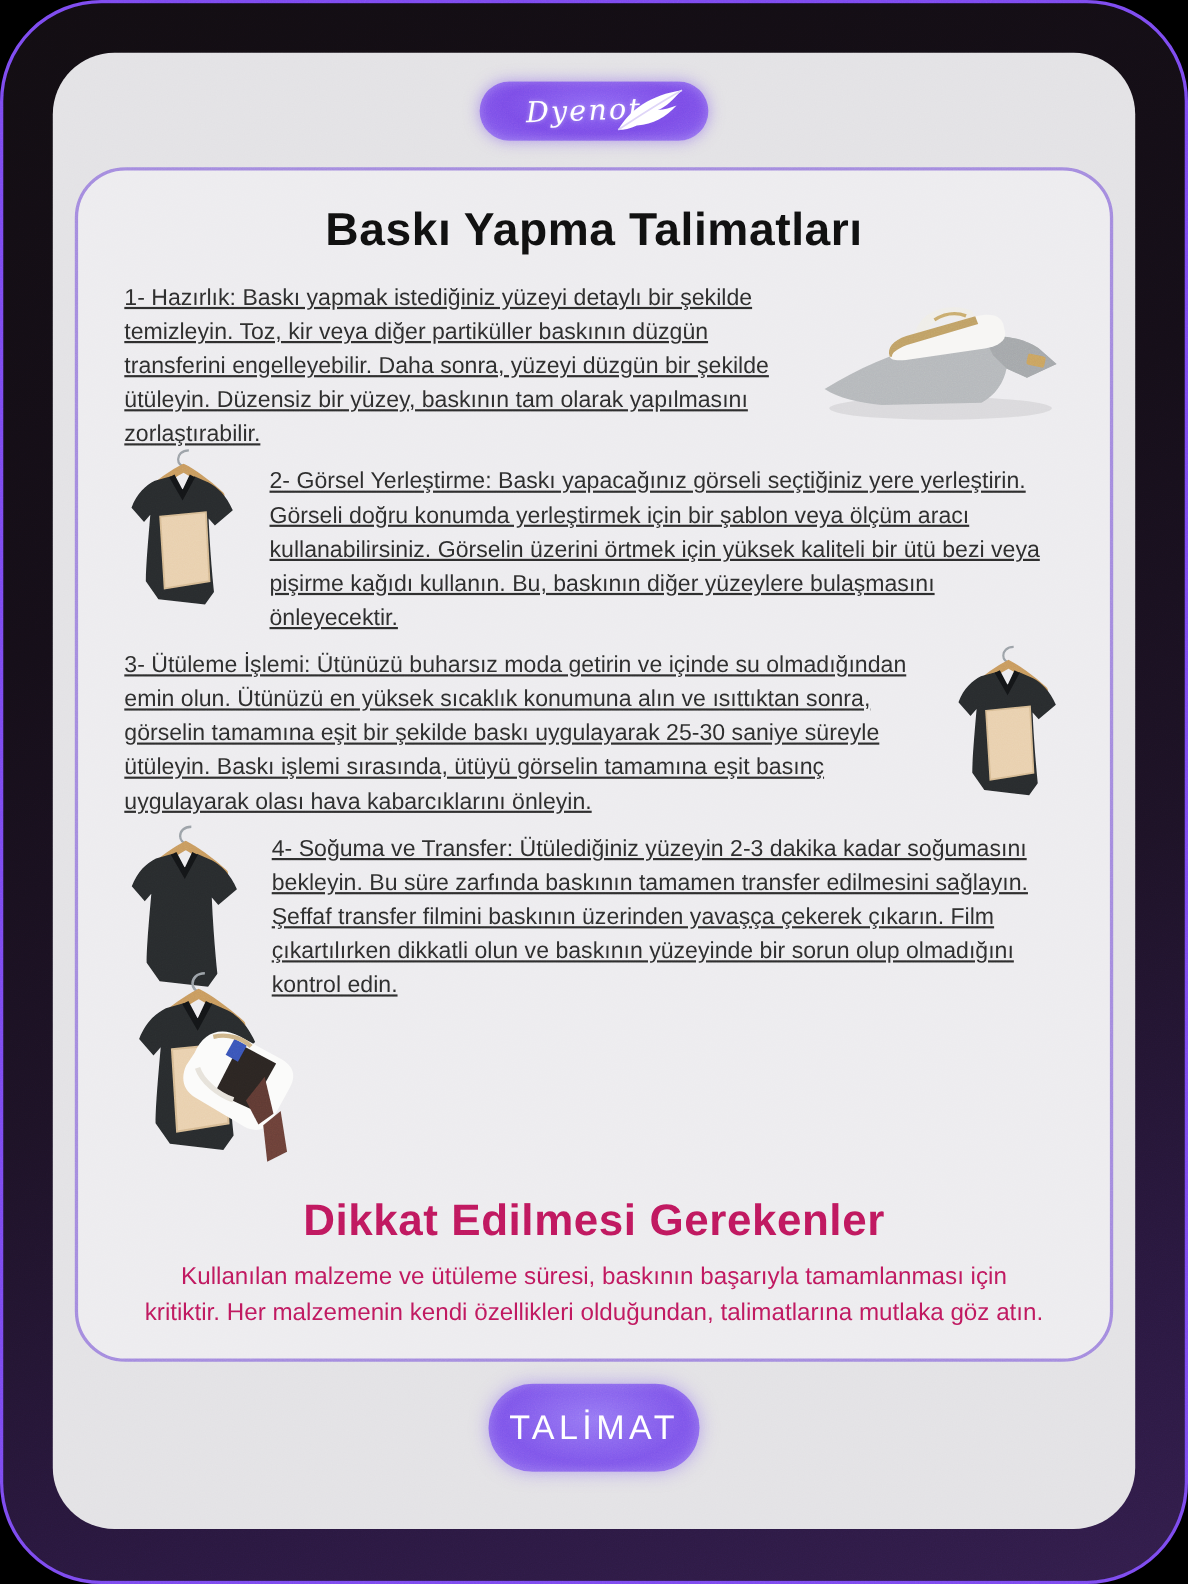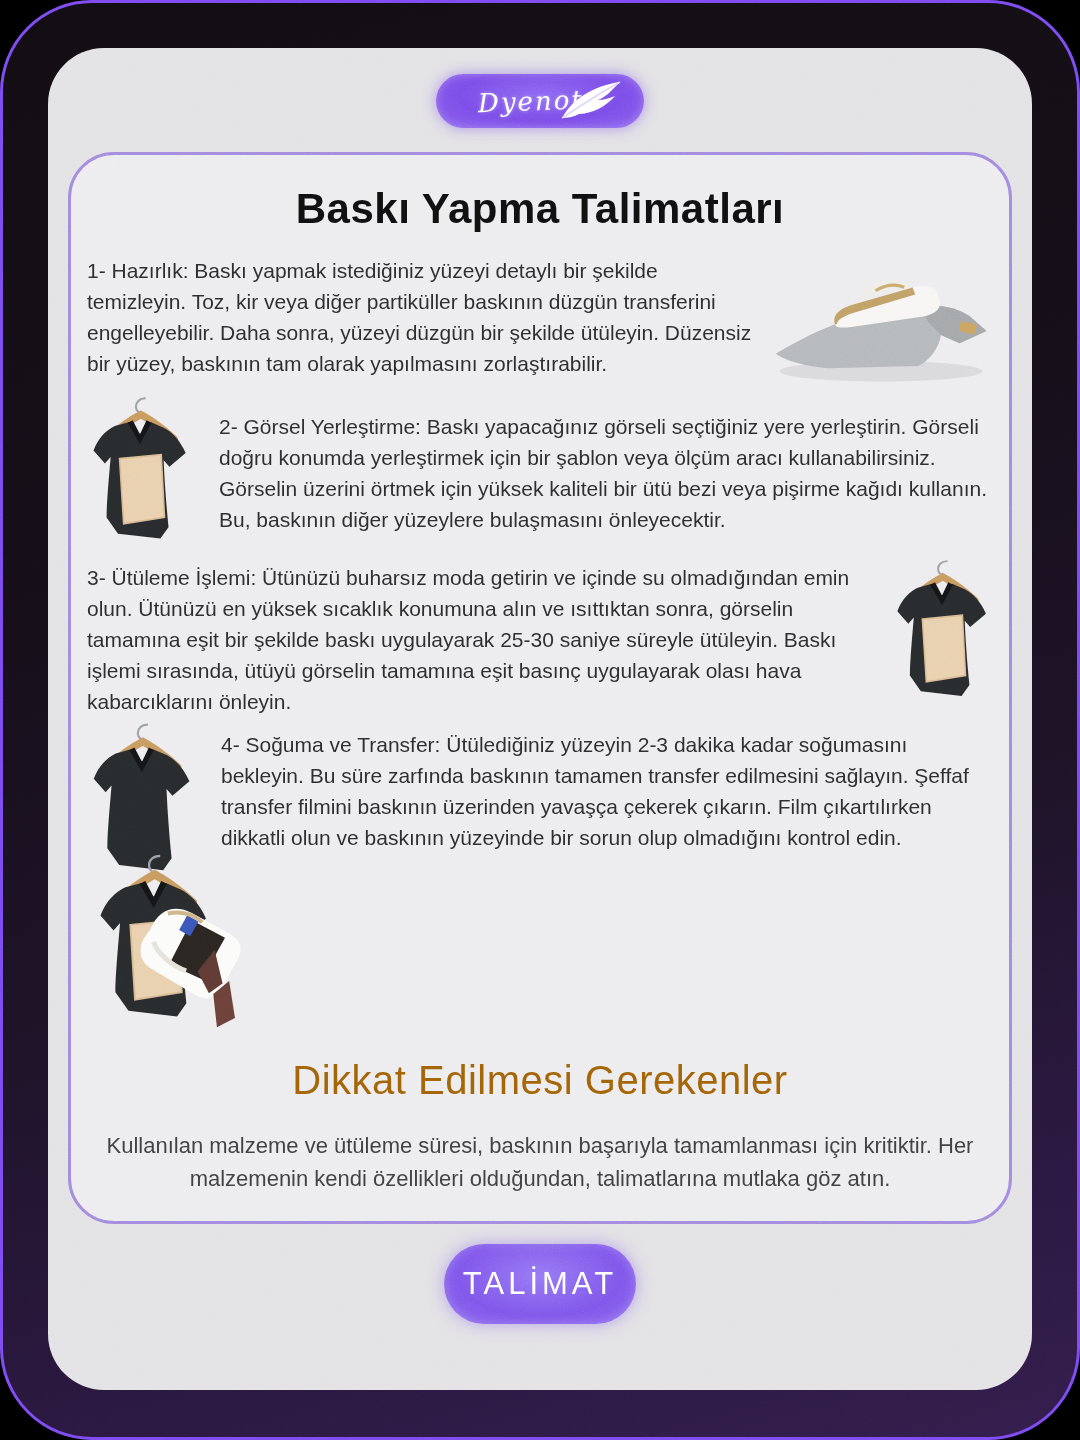--- a/index.html
+++ b/index.html
@@ -22,42 +22,42 @@
          background:radial-gradient(ellipse at 50% 40%,#8d67f3 0%,#7a4ce7 55%,#8a63ef 100%);
          box-shadow:0 0 14px rgba(122,76,231,.55), inset 0 0 10px rgba(255,255,255,.25);
          display:flex;align-items:center;justify-content:center;}
   .badge .brand-text{color:#fff;font-family:"DejaVu Serif","Liberation Serif",serif;
          font-style:italic;font-size:26px;letter-spacing:2px;transform:rotate(-2deg);
          text-shadow:0 0 4px rgba(255,255,255,.4);}
   .badge svg{position:absolute;right:20px;top:6px;}
 
   
   .card{margin:24px 20px 0;border:3px solid #a38ade;border-radius:46px;
-        background:#edecef;padding:24px 16px 26px;box-sizing:border-box;position:relative;}
+        background:#edecef;padding:24px 42px 26px;box-sizing:border-box;position:relative;}
 
   h1.title{margin:6px 0 22px;text-align:center;font-size:42px;font-weight:bold;
         color:#101010;letter-spacing:.5px;}
 
   .step{display:flex;align-items:flex-start;margin-bottom:12px;}
-  .step p{margin:0;font-size:21px;line-height:31px;color:#2d2d2d;}
+  .step p{margin:0;font-size:21px;line-height:31px;color:#2d2d2d;text-decoration:underline;}
   .step .img{flex:0 0 auto;}
   .txt-right{text-align:left;}
 
   .s1 .img{width:228px;margin-left:6px;margin-top:16px;}
   .s2 .img{width:106px;margin-right:26px;margin-top:-16px;}
   .s3 .img{width:102px;margin-left:22px;margin-top:-4px;}
   .s4 .img{width:110px;margin-right:24px;margin-top:-8px;}
   .s5 .img{width:172px;margin-left:6px;margin-top:-42px;margin-bottom:-6px;}
   .s1 p,.s3 p,.s5 p{flex:1;}
   .s2 p,.s4 p{flex:1;}
 
-  .warn-heading{margin:26px 0 26px;text-align:center;font-size:40px;font-weight:normal;
-        color:#a16207;letter-spacing:.5px;}
+  .warn-heading{margin:26px 0 10px;text-align:center;font-size:40px;font-weight:bold;
+        color:#be185d;letter-spacing:.5px;}
   .warn-text{margin:0 auto;width:96%;text-align:center;font-size:22px;line-height:33px;
-        color:#404040;}
+        color:#be185d;}
 
   
   .footer-pill{width:192px;height:80px;margin:20px auto 0;border-radius:40px;
         background:radial-gradient(ellipse at 50% 40%,#9678f4 0%,#7d55ea 60%,#8b66ee 100%);
         box-shadow:0 0 16px rgba(130,90,240,.5), inset 0 0 12px rgba(255,255,255,.22);
         display:flex;align-items:center;justify-content:center;cursor:pointer;}
   .footer-pill span{color:#fff;font-size:31px;font-weight:300;letter-spacing:4px;text-align:right;}
 </style>
 </head>
 <body>

